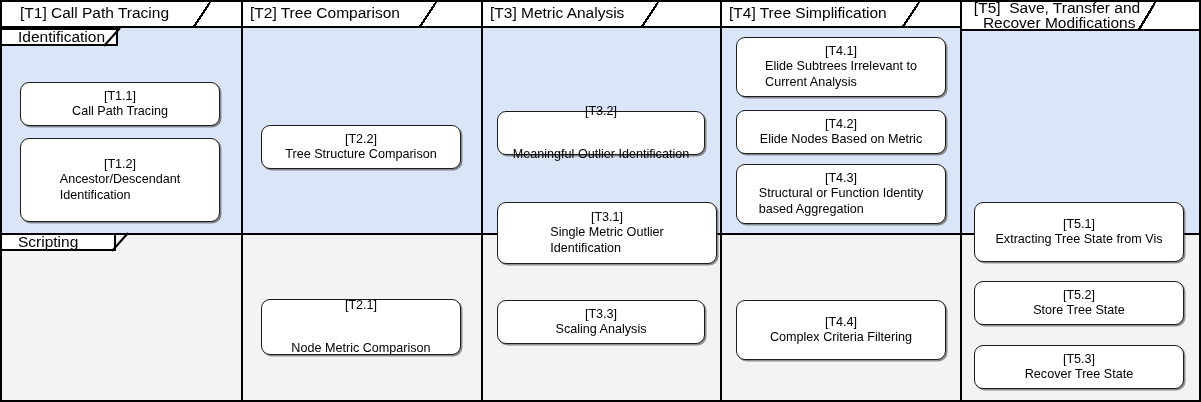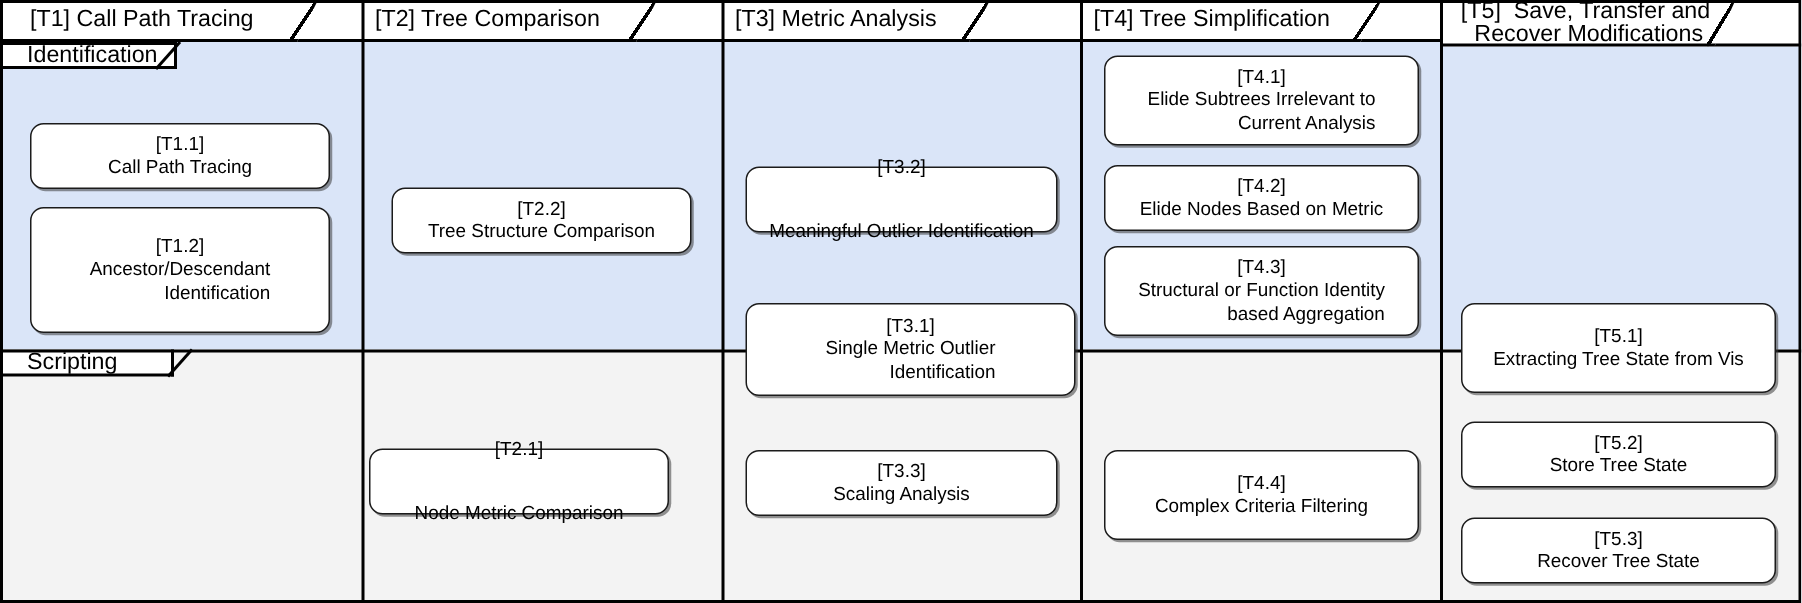--- a/index.html
+++ b/index.html
@@ -129,21 +129,21 @@
   .task {
     position: absolute;
     background: #ffffff;
     border: 1.6px solid #1b1b1b;
     border-radius: 9px;
     box-sizing: border-box;
     display: flex;
     flex-direction: column;
     align-items: center;
     justify-content: center;
-    text-align: right;
+    text-align: left;
     font-size: 12.6px;
     line-height: 15.5px;
     color: #000;
     box-shadow: 1.5px 1.5px 0 rgba(60,60,60,0.55);
     padding: 2px 6px;
     z-index: 5;
   }
   .task .tid { display: block; }
   .task .tlabel { display: block; white-space: pre-line; }
 </style>
@@ -214,21 +214,21 @@
     <span class="tid">[T1.2]</span>
     <span class="tlabel">Ancestor/Descendant
 Identification</span>
   </div>
 
   <div class="task" style="left:261px; top:125px; width:200px; height:44px;">
     <span class="tid">[T2.2]</span>
     <span class="tlabel">Tree Structure Comparison</span>
   </div>
 
-  <div class="task" style="left:246px; top:299px; width:200px; height:44px;gap:28px;">
+  <div class="task" style="left:261px; top:299px; width:200px; height:56px;gap:28px;">
     <span class="tid">[T2.1]</span>
     <span class="tlabel">Node Metric Comparison</span>
   </div>
 
   <div class="task" style="left:497px; top:111px; width:208px; height:44px;gap:28px;">
     <span class="tid">[T3.2]</span>
     <span class="tlabel">Meaningful Outlier Identification</span>
   </div>
 
   <div class="task" style="left:497px; top:202px; width:220px; height:62px;">

